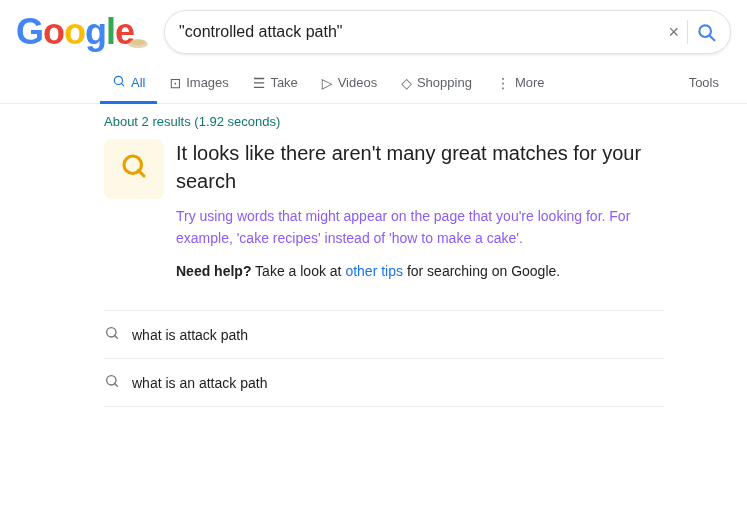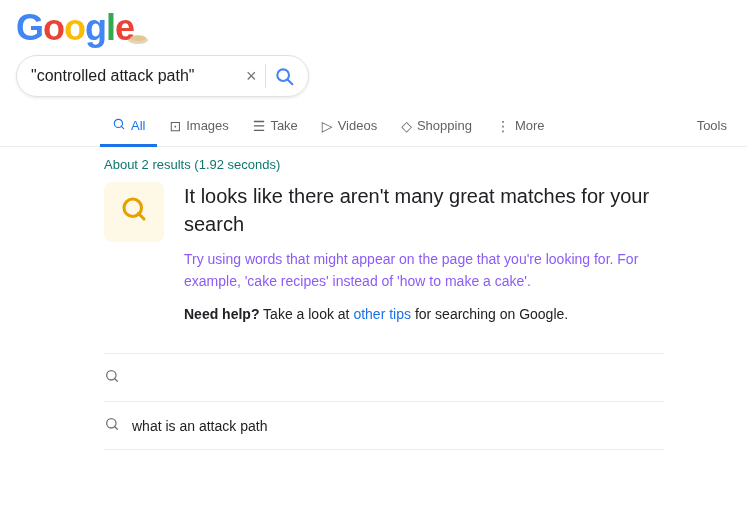--- a/index.html
+++ b/index.html
@@ -1,24 +1,23 @@
 <!DOCTYPE html>
 <html><head>
   <meta charset="utf-8">
   <style>
     * { box-sizing: border-box; margin: 0; padding: 0; }
     body { font-family: Arial, sans-serif; background: #fff; color: #202124; font-size: 14px; }
 
     
     .header {
       display: flex;
-      align-items: flex-start;
+      align-items: center;
       padding: 10px 16px 0 16px;
-      gap: 9px;
-      flex-direction: column;
+      gap: 16px;
     }
     .logo-area {
       display: flex;
       align-items: center;
       flex-shrink: 0;
     }
     .logo-text {
       font-size: 36px;
       font-weight: bold;
       letter-spacing: -1px;
@@ -62,21 +61,21 @@
       color: #4285F4;
       font-size: 20px;
       display: flex;
       align-items: center;
     }
 
     
     .nav-tabs {
       display: flex;
       align-items: center;
-      padding: 6px 4px 0 100px;
+      padding: 6px 12px 0 100px;
       border-bottom: 1px solid #ebebeb;
       margin-top: 4px;
     }
     .nav-tab {
       display: flex;
       align-items: center;
       gap: 5px;
       padding: 10px 12px;
       cursor: pointer;
       color: #5f6368;
@@ -107,21 +106,21 @@
     
     .main-content {
       padding: 0 16px 0 104px;
       max-width: 680px;
     }
 
     
     .no-results-card {
       display: flex;
       align-items: flex-start;
-      gap: 20px;
+      gap: 12px;
       margin-bottom: 20px;
     }
     .search-icon-box {
       width: 60px;
       height: 60px;
       background: #fef9e7;
       border-radius: 8px;
       display: flex;
       align-items: center;
       justify-content: center;
@@ -269,20 +268,21 @@
   </div>
 
   <div class="related-searches">
     <div class="related-item">
       <span class="related-search-icon">
         <svg width="16" height="16" viewBox="0 0 24 24" fill="none">
           <circle cx="11" cy="11" r="7" stroke="#70757a" stroke-width="2"></circle>
           <line x1="15.5" y1="15.5" x2="20" y2="20" stroke="#70757a" stroke-width="2" stroke-linecap="round"></line>
         </svg>
       </span>
+      <span>what is attack path</span>
     </div>
     <div class="related-item">
       <span class="related-search-icon">
         <svg width="16" height="16" viewBox="0 0 24 24" fill="none">
           <circle cx="11" cy="11" r="7" stroke="#70757a" stroke-width="2"></circle>
           <line x1="15.5" y1="15.5" x2="20" y2="20" stroke="#70757a" stroke-width="2" stroke-linecap="round"></line>
         </svg>
       </span>
       <span>what is an attack path</span>
     </div>

